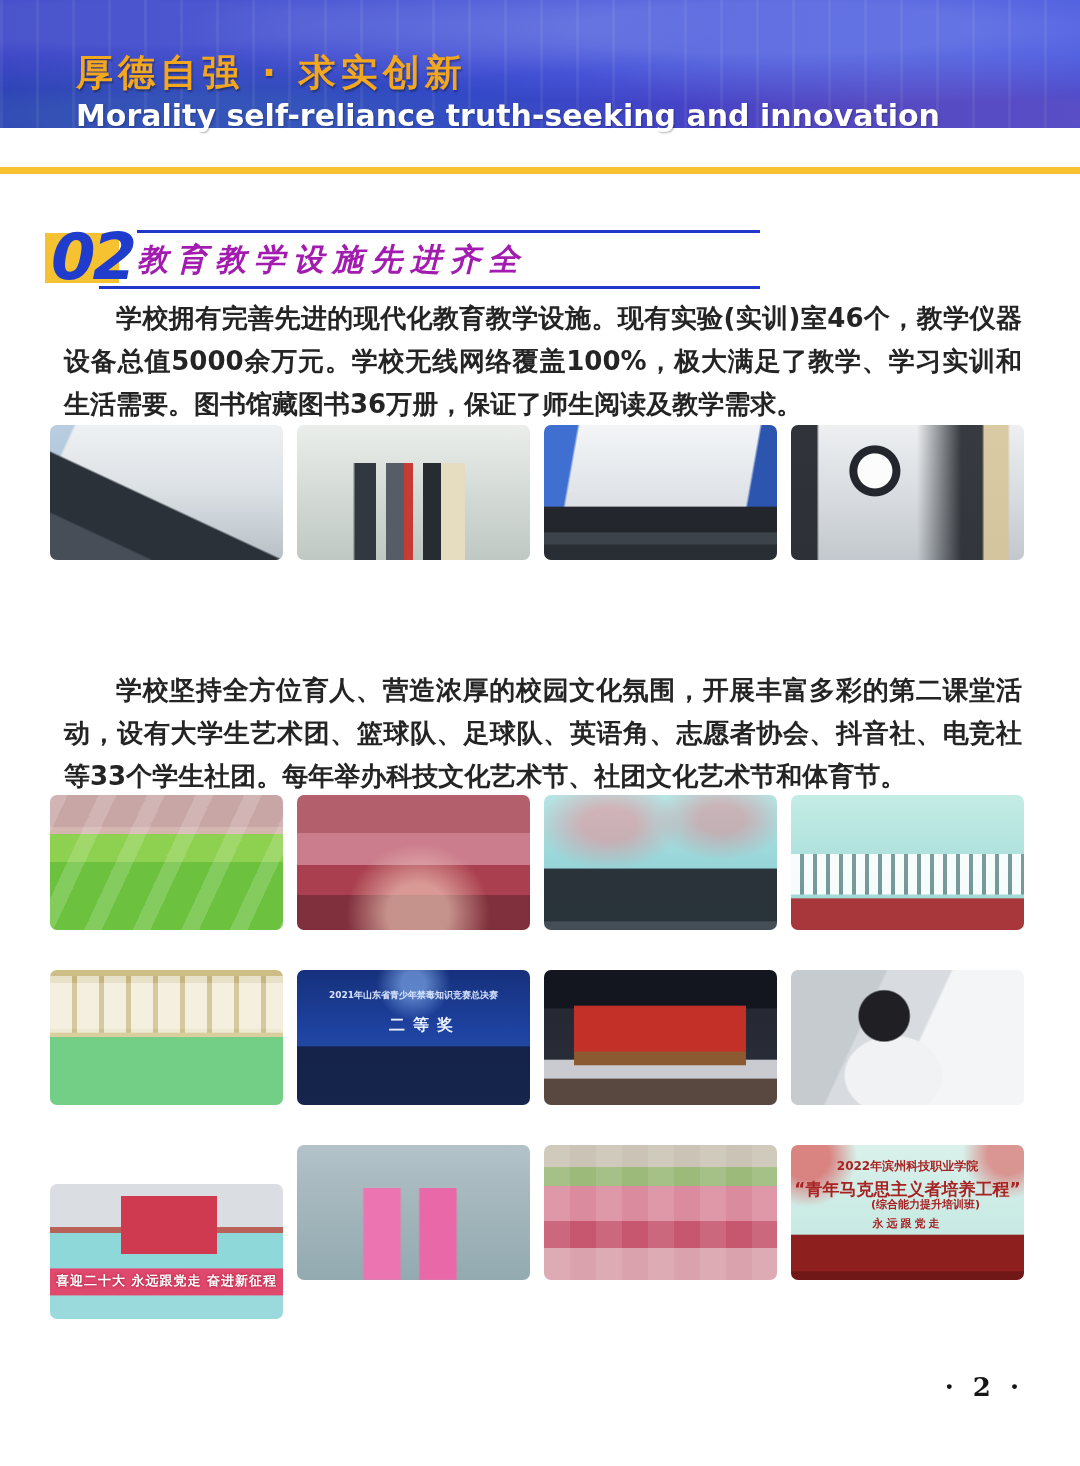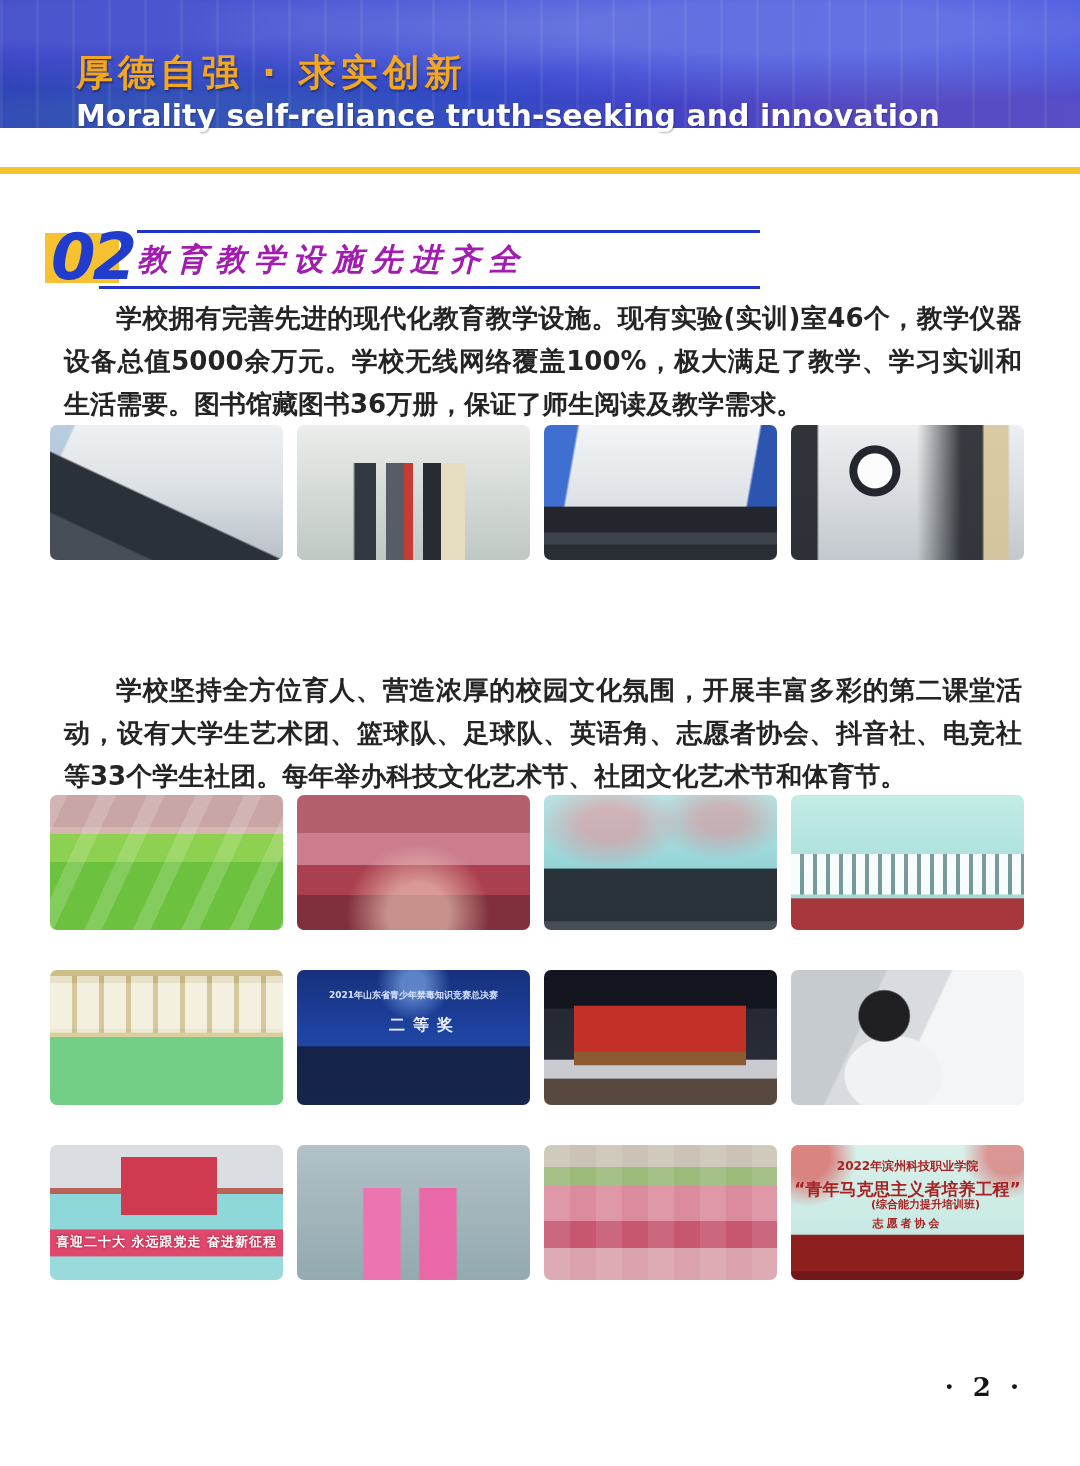--- a/index.html
+++ b/index.html
@@ -95,21 +95,21 @@
     background-size:74% 100%,100% 100%,100% 100%,100% 100%;background-position:50% 0,0 0,0 0,0 0;}
   .p12{background-image:
     radial-gradient(circle at 40% 34%, #202024 0 15%, transparent 16%),
     radial-gradient(ellipse at 44% 78%, #f1f2f3 0 26%, transparent 27%),
     linear-gradient(115deg, #c6cbd0 0 32%, #d8dce0 33% 54%, #f4f5f6 55%),
     linear-gradient(180deg,#d2d6da,#bcc2c7);}
   .p13{background-image:
     linear-gradient(180deg, transparent 62%, #e0486e 63% 82%, transparent 83%),
     linear-gradient(#d03a50,#d03a50),
     linear-gradient(180deg, #dadee2 0 32%, #b8625a 32% 36%, #8fd8da 36% 66%, #9adadc 66%);
-    background-size:100% 100%,96px 58px,100% 100%;background-position:0 0,52% 16%,0 0;}
+    background-size:100% 100%,96px 58px,100% 100%;background-position:0 0,52% 16%,0 0;margin-top:39px;}
   .p14{background-image:
     linear-gradient(90deg, transparent 28%, #ec74b0 29% 44%, transparent 45% 52%, #e868a8 53% 68%, transparent 69%),
     linear-gradient(180deg,#b2c2c8 0%,#a3b6bc 45%,#93aab1 100%);
     background-size:100% 68%,100% 100%;background-position:bottom,top;}
   .p15{background-image:
     repeating-linear-gradient(90deg, rgba(255,255,255,.1) 0 26px, transparent 26px 52px),
     linear-gradient(180deg, #cbc4b6 0 16%, #9cba7a 16% 30%, #da8c9e 30% 56%, #c6576f 56% 76%, #daa2ac 76%);}
   .p16{background-image:
     linear-gradient(180deg, transparent 66%, #8e1f1f 67% 93%, #701717 94%),
     radial-gradient(circle at 7% 9%, rgba(220,60,60,.6) 0 9%, transparent 20%),
@@ -179,19 +179,19 @@
   <div class="prow row-4">
     <div class="photo p13" title="师生合影（红色横幅）">
       <span class="ov p13-b">喜迎二十大 永远跟党走 奋进新征程</span>
     </div>
     <div class="photo p14" title="志愿者团队合影"></div>
     <div class="photo p15" title="室外篮球赛"></div>
     <div class="photo p16" title="培训班开班仪式">
       <span class="ov p16-l1">2022年滨州科技职业学院</span>
       <span class="ov p16-l2">“青年马克思主义者培养工程”</span>
       <span class="ov p16-l3">(综合能力提升培训班)</span>
-      <span class="ov p16-l4">志愿者协会</span>
+      <span class="ov p16-l4">永远跟党走</span>
     </div>
   </div>
 
   <div class="pageno">· 2 ·</div>
 
 </div>
 
 </body></html>

